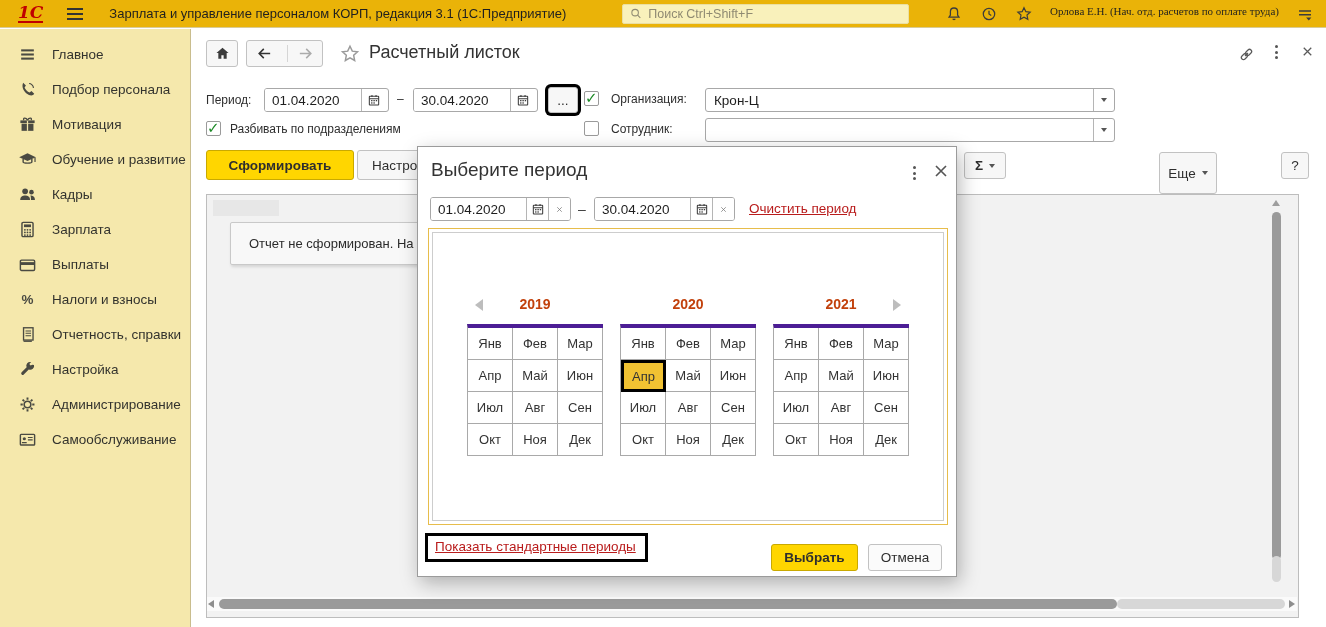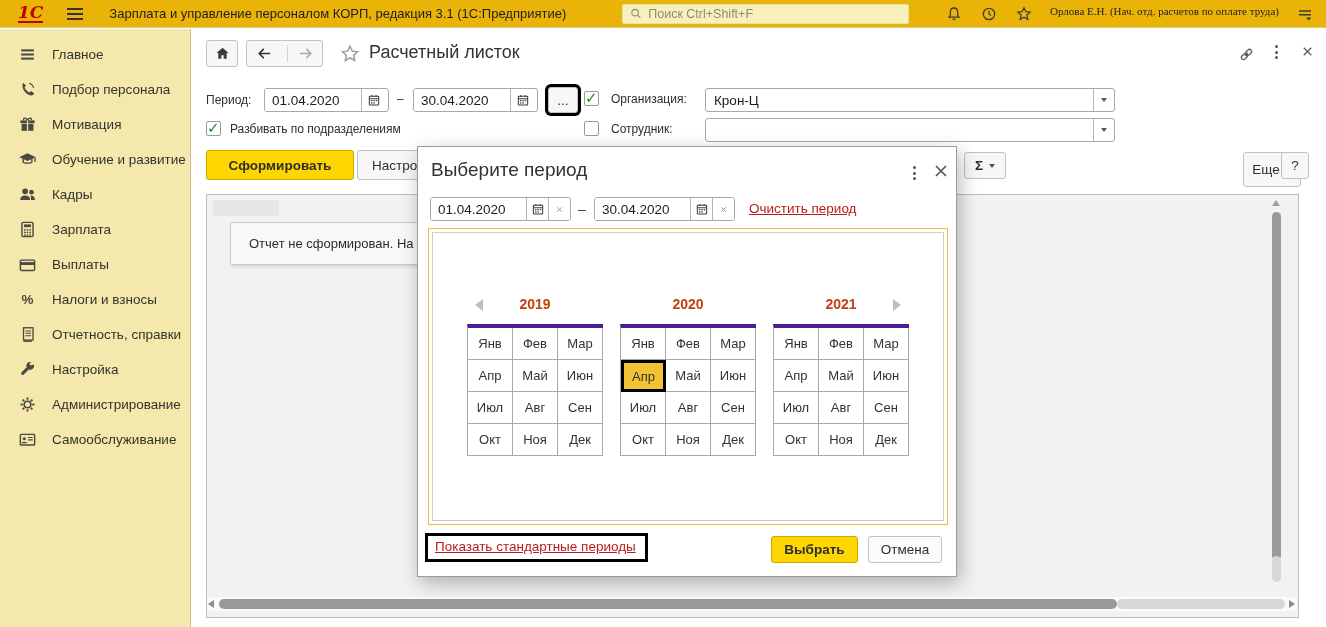--- a/index.html
+++ b/index.html
@@ -113,21 +113,21 @@
   .year-col { display:flex; flex-direction:column; align-items:center; }
   .year-label { font-size:14px; font-weight:bold; color:#c2410c; margin-bottom:12px; cursor:pointer; }
   .month-grid { border-top:4px solid #4c1d95; border-left:1px solid #a9a9a9; display:grid;
                 grid-template-columns:repeat(3,45px); grid-auto-rows:32px; }
   .month-cell { border-right:1px solid #a9a9a9; border-bottom:1px solid #a9a9a9; display:flex; align-items:center;
                 justify-content:center; font-size:13px; color:#333; cursor:pointer; background:#fff; }
   .month-cell.selected { background:#f1c232; border:3px solid #000; }
   .cal-nav { position:absolute; top:66px; cursor:pointer; }
 
   .std-link-box { position:absolute; left:7px; top:386px; border:3px solid #000; padding:3px 9px 5px 7px; }
-  .dlg-btn { position:absolute; height:27px; } 
+  .dlg-btn { position:absolute; height:27px;margin-top:8px; } 
 </style>
 </head>
 <body>
 
 <svg width="0" height="0" style="position:absolute">
   <defs>
     <symbol id="i-menu" viewBox="0 0 24 24">
         <g fill="currentColor">
           <rect x="4" y="5.5" width="16" height="2.6"></rect>
           <rect x="4" y="10.7" width="16" height="2.6"></rect>
@@ -428,21 +428,21 @@
           <span class="tri tri-dn-s"></span>
         </span>
     </div>
 
     <button class="btn btn-yellow" style="position:absolute; left:14px; top:121px; width:148px; height:30px">Сформировать</button>
     <button class="btn" style="position:absolute; left:165px; top:121px; width:95px; height:30px; justify-content:flex-start; padding-left:14px">Настройки...</button>
     <button class="btn" style="position:absolute; left:772px; top:123px; width:42px; height:27px; font-weight:bold">
         <span>Σ</span>
         <span class="tri tri-dn-s"></span>
       </button>
-    <button class="btn" style="position:absolute; left:1051px; top:123px; width:58px; height:35px">
+    <button class="btn" style="position:absolute; left:967px; top:123px; width:58px; height:42px">
         <span>Еще</span>
         <span class="tri tri-dn-s"></span>
       </button>
     <button class="btn" style="position:absolute; left:1089px; top:123px; width:28px; height:27px">?</button>
 
     <div class="report">
       <div class="report-strip"></div>
       <div class="report-msg">Отчет не сформирован. На</div>
     </div>
 

